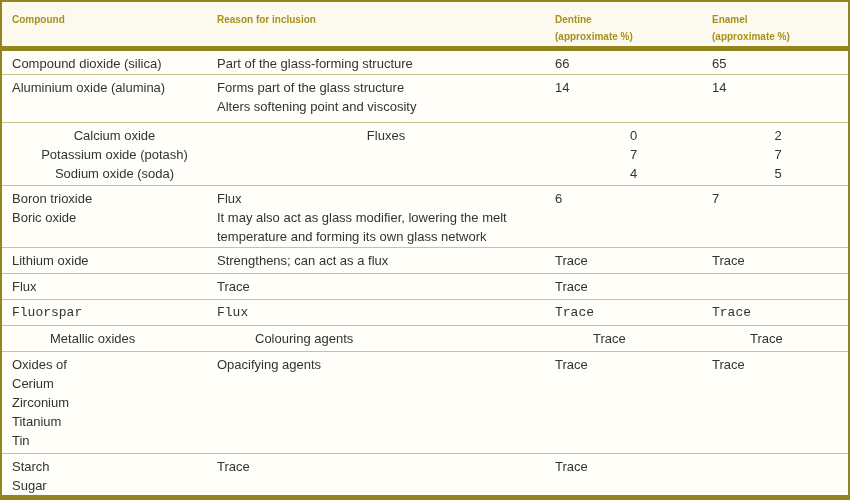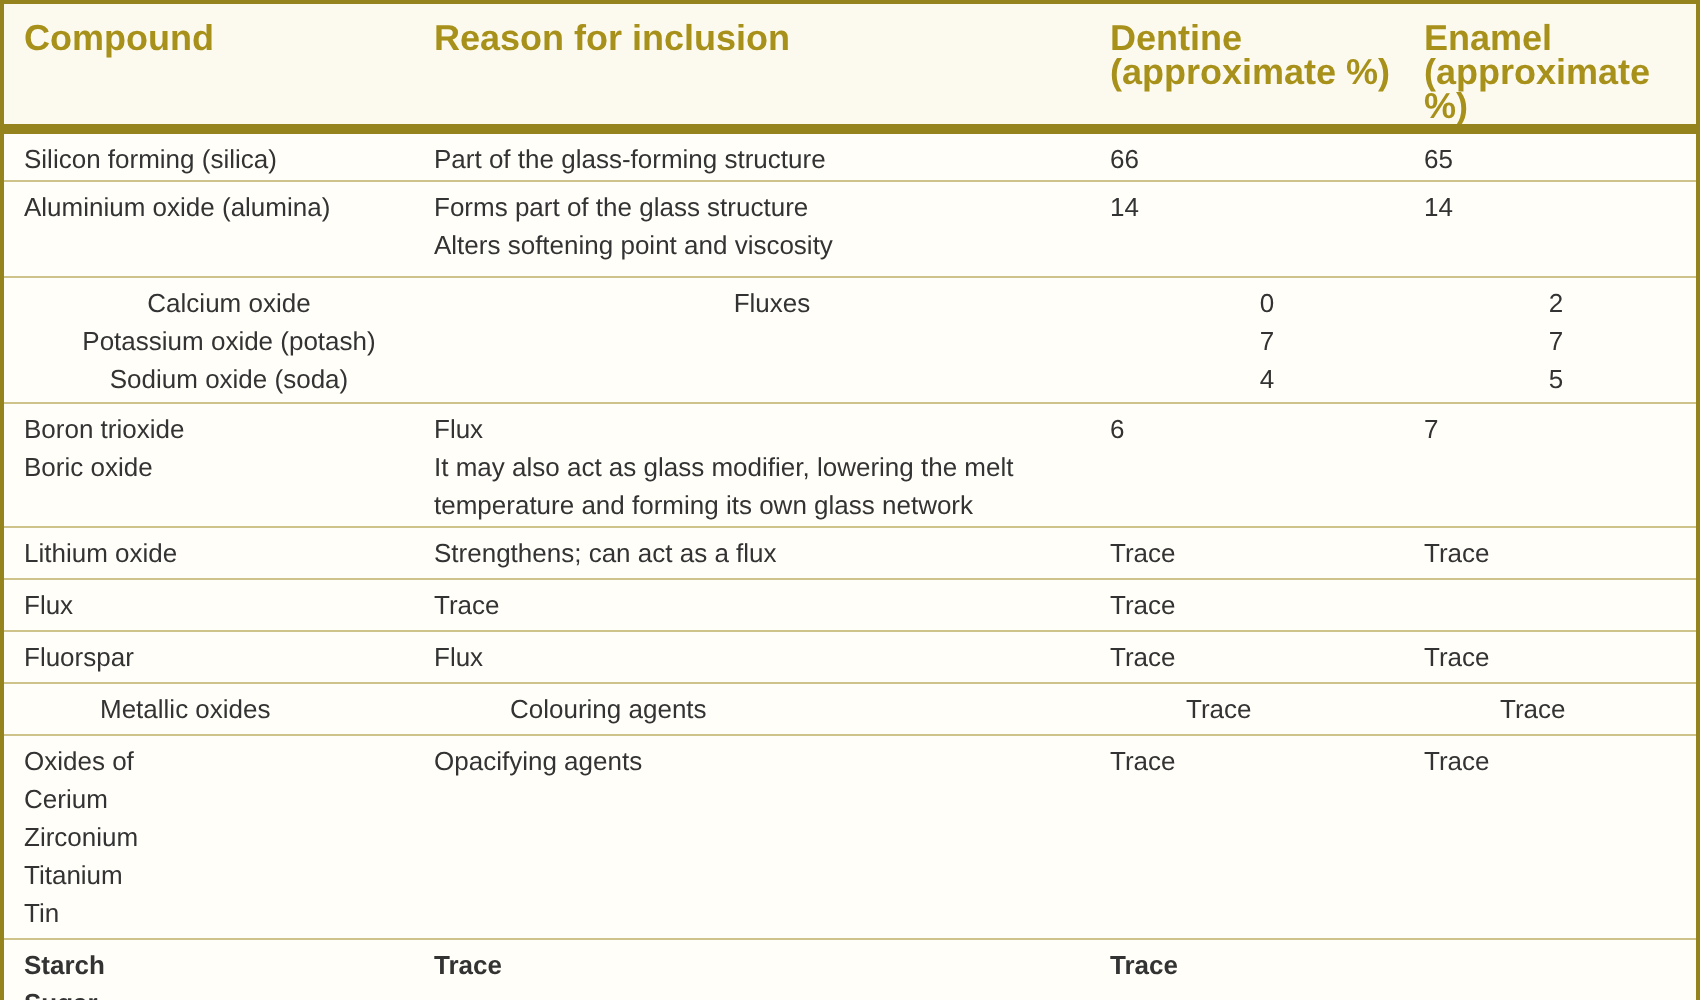--- a/index.html
+++ b/index.html
@@ -15,21 +15,21 @@
     border-bottom: 5px solid #95841e;
     background: #fffef8;
   }
   .thead {
     flex: 0 0 44px;
     display: grid;
     grid-template-columns: 205px 338px 157px 1fr;
     padding: 9px 4px 0 10px;
     background: #fcfaef;
     color: #a8911a;
-    font-size: 18px;
+    font-size: 10px;
     font-weight: bold;
     line-height: 17px;
     white-space: pre-line;
   }
   .head-rule {
     flex: 0 0 5px;
     background: #95841e;
   }
   .row {
     display: grid;
@@ -42,43 +42,43 @@
     font-size: 13px;
     line-height: 19px;
   }
   .cell { white-space: pre-line; }
   .r0 { min-height: 24px; }
   .r1 { min-height: 48px; }
   .r2 { min-height: 63px; text-align: center; }
   .r3 { min-height: 62px; }
   .r4 { min-height: 26px; }
   .r5 { min-height: 26px; }
-  .r6 { min-height: 26px; }
+  .r6 { min-height: 26px; font-family: Liberation Mono, monospace; }
   .r7 { min-height: 26px; padding-left: 48px; }
   .r8 { min-height: 102px; }
-  .r9 { min-height: 41px; border-bottom: none; flex: 1 1 auto; font-weight: bold; }
+  .r9 { min-height: 41px; border-bottom: none; flex: 1 1 auto; }
 </style>
 </head>
 <body>
 
 <div class="comp-table">
 
   <div class="thead">
     <div class="cell">Compound</div>
     <div class="cell">Reason for inclusion</div>
     <div class="cell">Dentine
 (approximate %)</div>
     <div class="cell">Enamel
 (approximate %)</div>
   </div>
 
   <div class="head-rule"></div>
 
   <div class="row r0">
-    <div class="cell">Silicon forming (silica)</div>
+    <div class="cell">Compound dioxide (silica)</div>
     <div class="cell">Part of the glass-forming structure</div>
     <div class="cell">66</div>
     <div class="cell">65</div>
   </div>
 
   <div class="row r1">
     <div class="cell">Aluminium oxide (alumina)</div>
     <div class="cell">Forms part of the glass structure
 Alters softening point and viscosity</div>
     <div class="cell">14</div>

